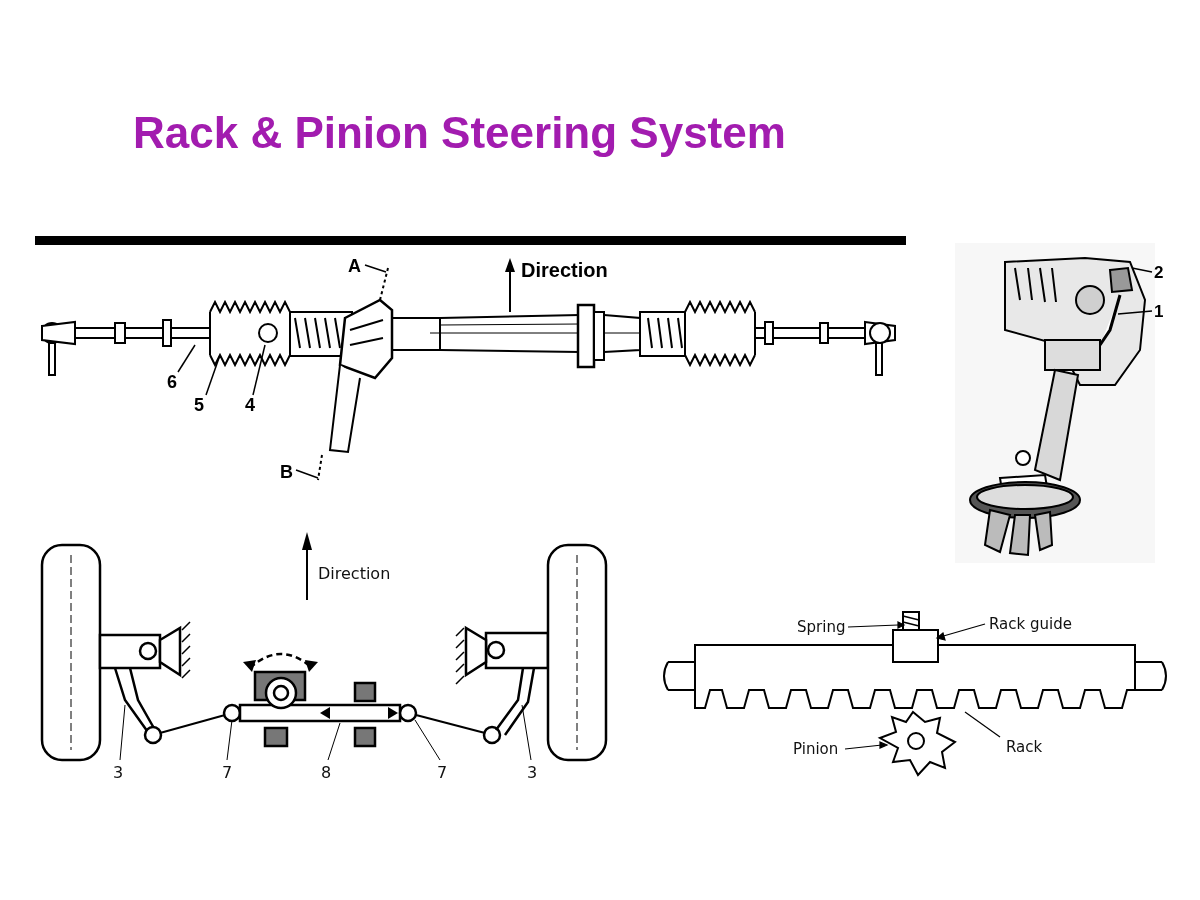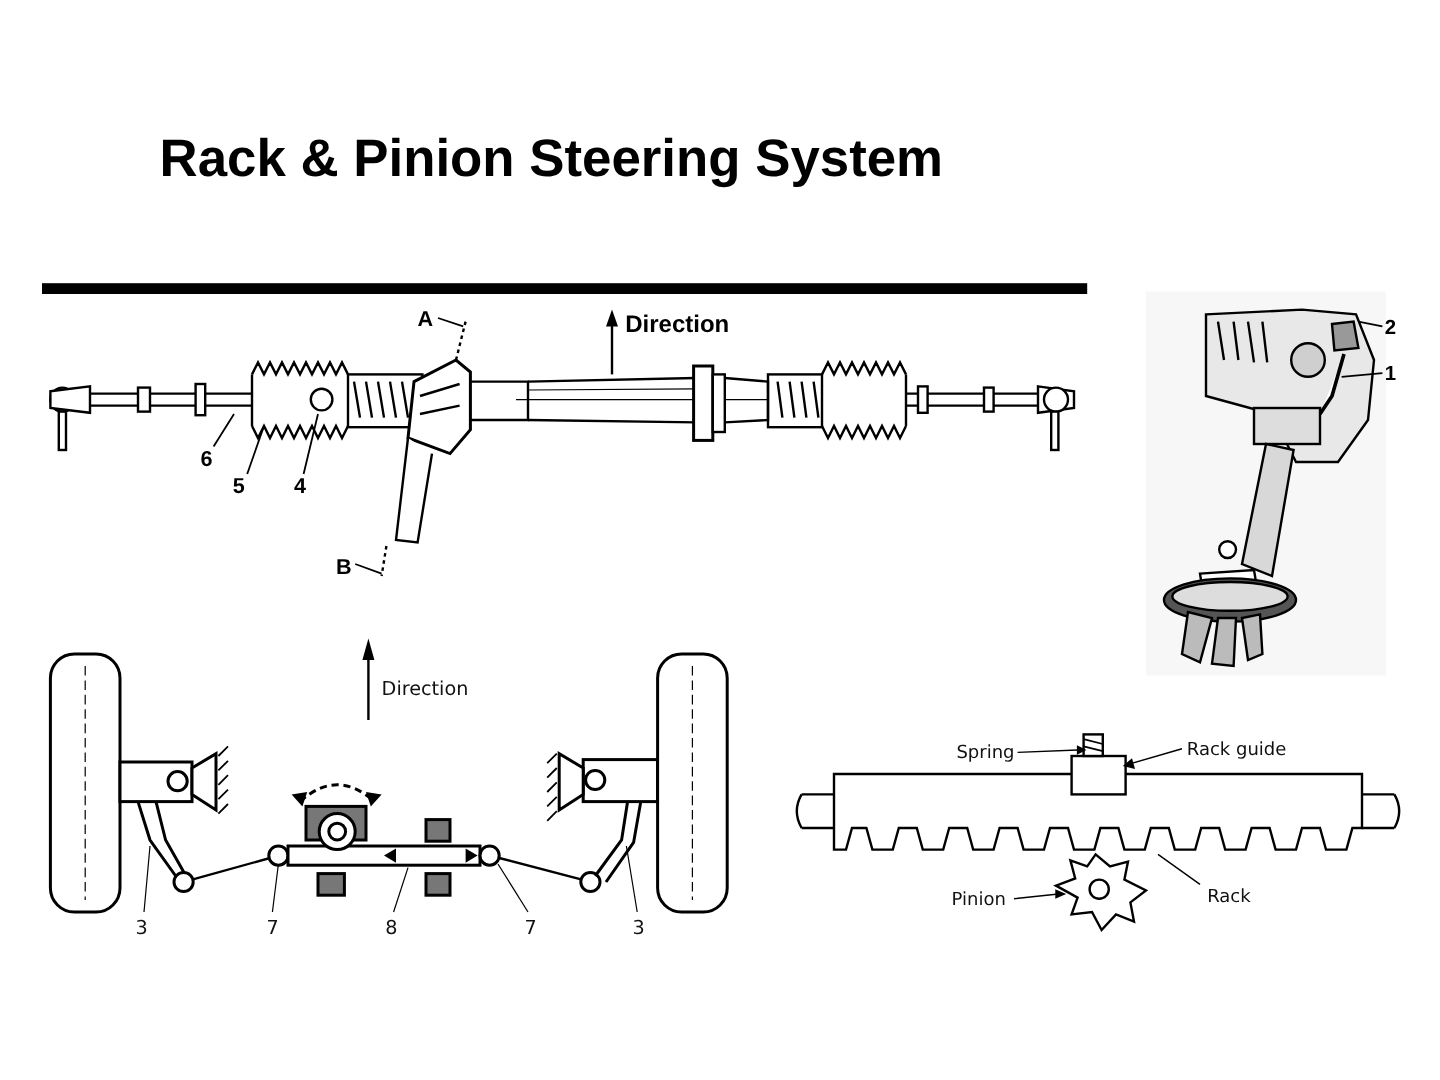--- a/index.html
+++ b/index.html
@@ -1,17 +1,17 @@
 <!DOCTYPE html>
 <html><head>
 <meta charset="utf-8">
 <style>
   html, body { margin: 0; padding: 0; background: #ffffff; }
   body { width: 1200px; height: 900px; position: relative; overflow: hidden; font-family: "Liberation Sans", sans-serif; }
-  .title { position: absolute; left: 133px; top: 108px; font-size: 44px; font-weight: bold; color: #000000; letter-spacing: 0px; }
+  .title { position: absolute; left: 133px; top: 108px; font-size: 44px; font-weight: bold; color: #a21caf; letter-spacing: 0px; }
   .rule { position: absolute; left: 35px; top: 236px; width: 871px; height: 9px; background: #000; }
   svg { position: absolute; overflow: visible; }
   .lblb { font-family: "Liberation Sans", sans-serif; font-weight: bold; fill: #000; }
   .lbls { font-family: "DejaVu Sans", sans-serif; fill: #111; }
 </style>
 </head>
 <body>
 
 <div class="title">Rack &amp; Pinion Steering System</div>
 <div class="rule"></div>

